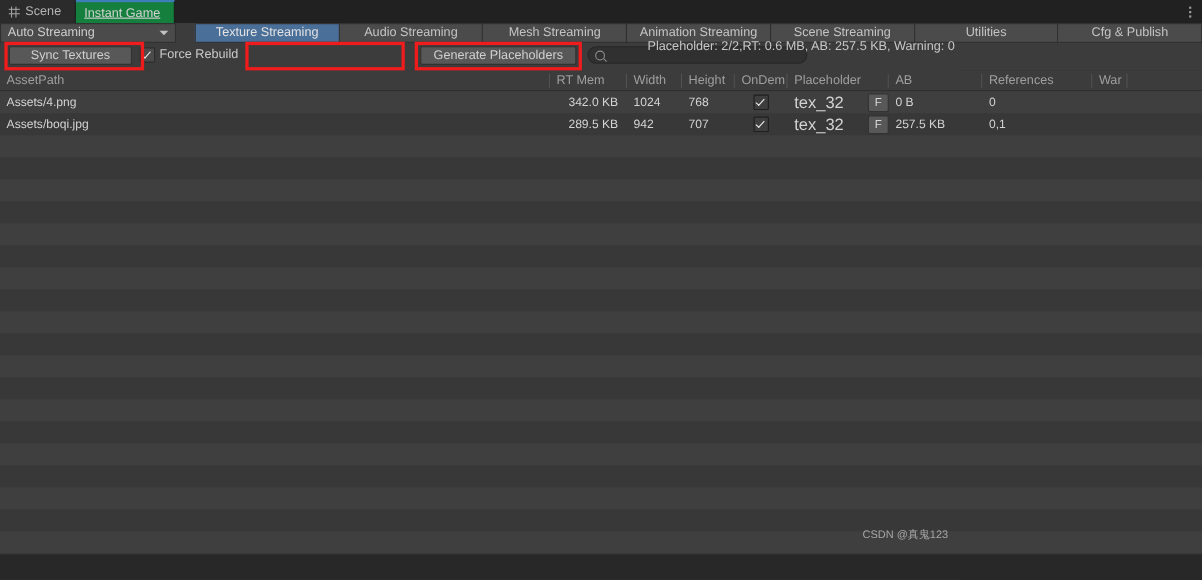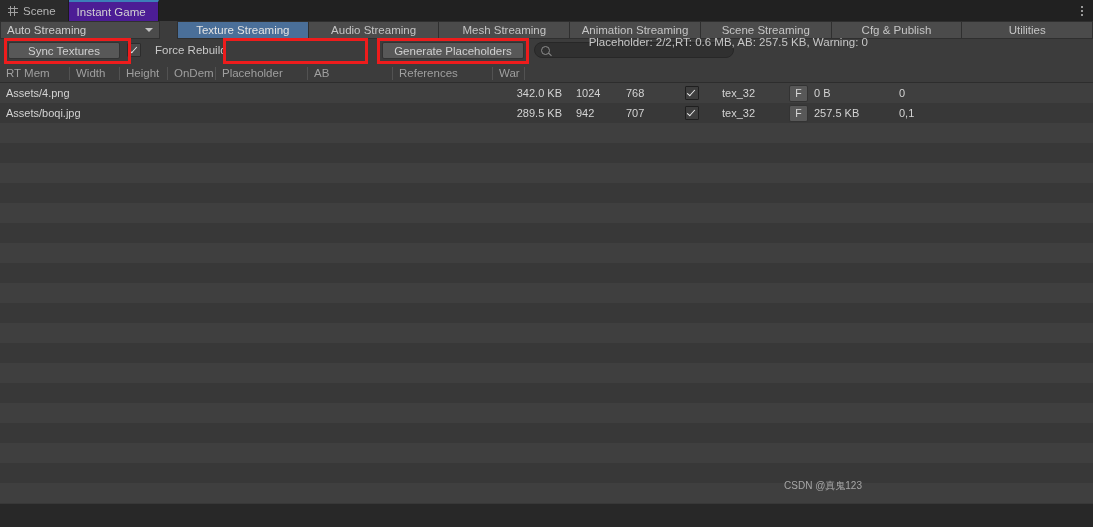--- a/index.html
+++ b/index.html
@@ -38,24 +38,25 @@
     padding: 0 12px 0 8px;
     font-size: 11.5px;
     color: #b4b4b4;
     background: #2b2b2b;
     border-right: 1px solid #1b1b1b;
     height: 21px;
     box-sizing: border-box;
     cursor: default;
   }
   .wintab.active {
-    background: #4c1d95;
+    background: #15803d;
     color: #d2d2d2;
     border-top: 2px solid #3d7eb8;
     padding-top: 0;
+    text-decoration: underline;
   }
   .grid-icon {
     display: inline-block;
     width: 10px; height: 10px;
     position: relative;
     opacity: .85;
   }
   .grid-icon::before, .grid-icon::after {
     content: "";
     position: absolute;
@@ -167,21 +168,21 @@
     padding: 0 8px;
     cursor: pointer;
     white-space: nowrap;
   }
   #btn-sync { position: absolute; left: 8px; top: 42px; width: 112px; }
   .chkwrap {
     position: absolute;
     left: 127px; top: 43px;
     display: flex;
     align-items: center;
-    gap: 14px;
+    gap: 4px;
     font-size: 11.5px;
     color: #c9c9c9;
     cursor: pointer;
   }
   .chk {
     width: 12px; height: 12px;
     background: #4b4b4b;
     border: 1px solid #2c2c2c;
     border-radius: 1px;
     position: relative;
@@ -319,21 +320,21 @@
     border-radius: 2px;
     font-size: 10.5px;
     color: #d8d8d8;
     display: flex;
     align-items: center;
     justify-content: center;
     cursor: pointer;
     margin-left: 2px;
   }
   .ph-cell { display: flex; align-items: center; height: 20px; padding-left: 6px; box-sizing: border-box; }
-  .ph-cell .phtxt { font-size: 11px; color: #d3d3d3; flex: 1 1 auto; }
+  .ph-cell .phtxt { font-size: 15px; color: #d3d3d3; flex: 1 1 auto; }
 
   
   .footer {
     position: absolute;
     left: 0; bottom: 0;
     width: 1093px;
     height: 23px;
     background: #282828;
   }
   .watermark {
@@ -391,24 +392,24 @@
       <div class="tab">
           <span>Mesh Streaming</span>
         </div>
       <div class="tab">
           <span>Animation Streaming</span>
         </div>
       <div class="tab">
           <span>Scene Streaming</span>
         </div>
       <div class="tab">
+          <span>Utilities</span>
+        </div>
+      <div class="tab">
           <span>Cfg &amp; Publish</span>
-        </div>
-      <div class="tab">
-          <span>Utilities</span>
         </div>
     </div>
   </div>
 
   <div class="toolrow2"></div>
 
   <div class="btn" id="btn-sync">
     <span>Sync Textures</span>
   </div>
 
@@ -425,20 +426,21 @@
   <div class="searchbox">
     <span class="mag"></span>
     <input type="text" value="" placeholder="" style="">
   </div>
 
   <div class="statustext">Placeholder: 2/2,RT: 0.6 MB, AB: 257.5 KB, Warning: 0</div>
 
   <div class="table">
 
     <div class="hdr">
+      <div class="cell" style="width:500px">AssetPath</div>
       <div class="cell" style="width:70px">RT Mem</div>
       <div class="cell" style="width:50px">Width</div>
       <div class="cell" style="width:48px">Height</div>
       <div class="cell" style="width:48px">OnDem</div>
       <div class="cell" style="width:92px">Placeholder</div>
       <div class="cell" style="width:85px">AB</div>
       <div class="cell" style="width:100px">References</div>
       <div class="cell" style="width:32px">War</div>
     </div>
 

